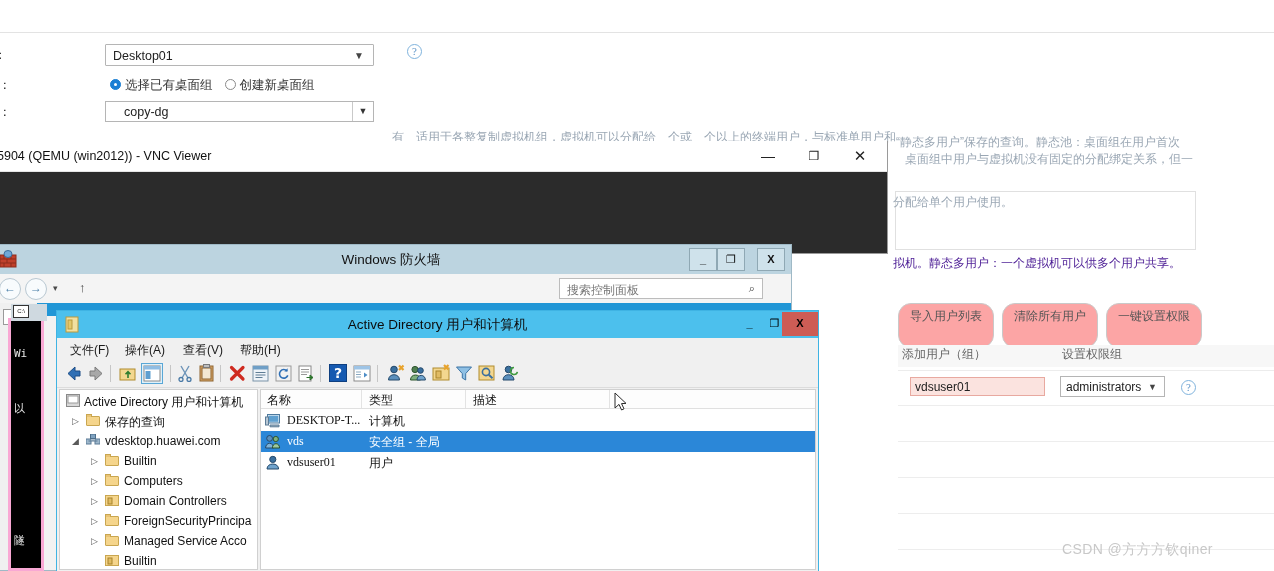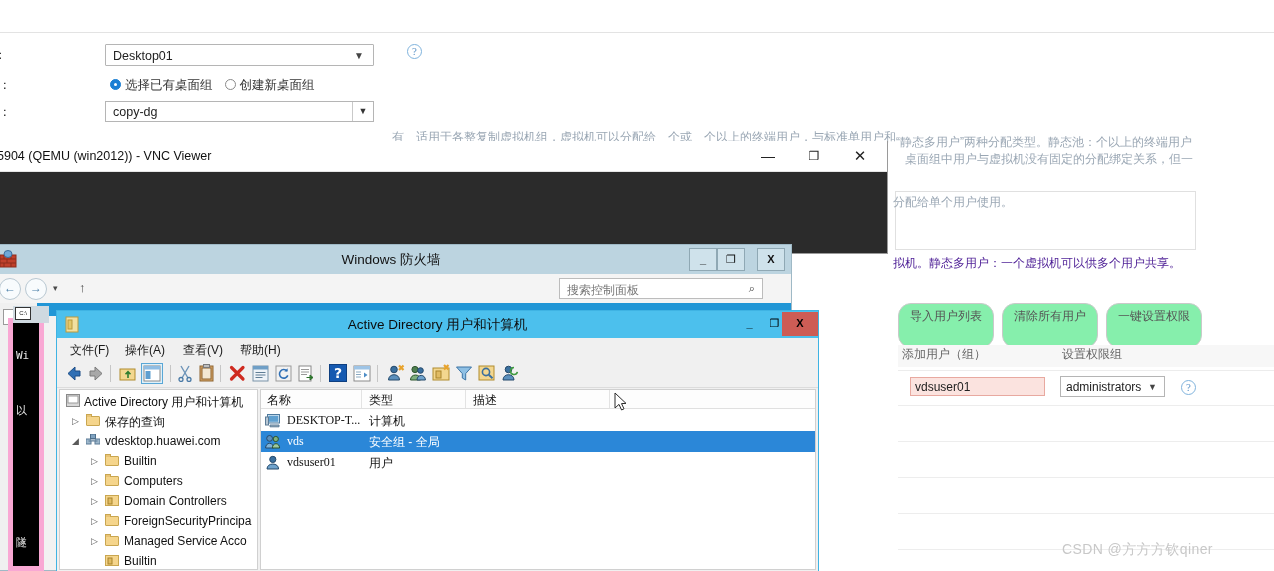--- a/index.html
+++ b/index.html
@@ -43,21 +43,21 @@
   }
   .radio-dot.on{border-color:#1b7fd4;background:#1b7fd4;}
   .radio-dot.on:after{
     content:"";position:absolute;left:3px;top:3px;width:3px;height:3px;
     border-radius:50%;background:#fff;
   }
   .radio-lbl{margin-right:12px;}
   #txt-dgname{
     left:105px;top:101px;width:269px;height:21px;
     border:1px solid #b5b5b5;background:#fff;
-    font-size:12.5px;color:#222;line-height:21px;padding-left:7px;
+    font-size:12.5px;color:#222;line-height:21px;padding-left:18px;
     box-sizing:border-box;
   }
   #txt-dgname .caret2{
     position:absolute;right:0;top:0;width:20px;height:19px;line-height:19px;
     text-align:center;font-size:9px;color:#333;border-left:1px solid #c9c9c9;
   }
   
   #wp-para-top{
     left:392px;top:129px;width:880px;height:14px;overflow:hidden;
     color:#9aa7b4;font-size:12px;white-space:nowrap;
@@ -66,21 +66,21 @@
   #wp-para-r2{left:905px;top:151px;width:370px;color:#9aa7b4;font-size:12px;white-space:nowrap;}
   #wp-box{
     left:895px;top:191px;width:299px;height:57px;border:1px solid #e0e0e0;background:#fff;
   }
   #wp-box-txt{left:893px;top:194px;color:#9aa7b4;font-size:12px;white-space:nowrap;}
   #wp-para-r3{left:893px;top:255px;color:#4c1d95;font-size:12px;white-space:nowrap;}
 
   
   #btnrow{left:898px;top:303px;}
   .pillbtn{
-    display:inline-block;border:1px solid #c9c9c9;border-radius:13px;background:#86efac;
+    display:inline-block;border:1px solid #c9c9c9;border-radius:13px;background:#fca5a5;
     color:#555;font-size:12px;padding:4px 11px 22px;margin-right:8px;
   }
   #colhdr{left:898px;top:345px;width:376px;height:22px;background:#f7f7f7;}
   #colhdr-1{left:902px;top:346px;color:#666;font-size:12px;}
   #colhdr-2{left:1062px;top:346px;color:#666;font-size:12px;}
   #hdr-rule{left:898px;top:370px;width:376px;height:1px;background:#ececec;}
   #inp-user{
     left:910px;top:377px;width:135px;height:19px;
     border:1px solid #e8a9a0;background:#fbe3df;
     font-size:12px;color:#222;line-height:19px;padding-left:4px;box-sizing:border-box;
@@ -136,21 +136,21 @@
   #fw-crumb-refresh{position:absolute;right:6px;top:2px;font-size:12px;color:#333;}
   #fw-searchbar{position:absolute;left:568px;top:4px;width:204px;height:21px;background:#fff;border:1px solid #bcbcbc;box-sizing:border-box;}
   #fw-search-ph{position:absolute;left:7px;top:3px;font-size:12px;color:#777;}
   #fw-search-icon{position:absolute;right:7px;top:3px;font-size:11px;color:#444;}
   #fw-body{position:absolute;left:0;top:58px;width:800px;height:267px;background:#f2f2f2;}
   #fw-sidebar{position:absolute;left:0;top:0;width:46px;height:267px;background:#f0f0f0;border-right:1px solid #dcdcdc;}
   #fw-sidebar-icon{position:absolute;left:12px;top:6px;width:16px;height:14px;border:1px solid #9a9a9a;background:#fff;}
   #fw-sel-strip{position:absolute;left:46px;top:0;width:754px;height:13px;background:#2196d6;}
 
   
-  #cmd{left:8px;top:318px;width:36px;height:253px;background:#000;border:5px solid #f9a8d4;box-sizing:border-box;}
+  #cmd{left:8px;top:318px;width:36px;height:253px;background:#000;border:3px solid #f9a8d4;box-sizing:border-box;}
   #cmd-title{position:absolute;left:0;top:-17px;width:36px;height:17px;background:#cfd9e0;}
   #cmd-ico{position:absolute;left:2px;top:1px;width:14px;height:11px;background:#fff;border:1px solid #333;font-size:6px;color:#111;line-height:10px;text-align:center;}
   .cmdtxt{position:absolute;left:3px;color:#e8e8e8;font-family:"DejaVu Sans Mono","Liberation Mono",monospace;font-size:11px;}
   #cmd-l1{top:26px;}#cmd-l2{top:80px;}#cmd-l3{top:212px;}
 
   
   #ad{left:56px;top:310px;width:763px;height:293px;
       background:#f0f0f0;border:1px solid #3fb3e3;box-sizing:border-box;}
   #ad-title{position:absolute;left:0;top:0;width:761px;height:27px;background:#4cc0ed;}
   #ad-title-txt{position:absolute;left:0;top:5px;width:761px;text-align:center;font-size:13.5px;color:#0d0d0d;}
@@ -206,21 +206,21 @@
   <div class="abs" id="radios">
     <span class="radio-dot on"></span><span class="radio-lbl">选择已有桌面组</span><span class="radio-dot"></span><span class="radio-lbl">创建新桌面组</span>
   </div>
 
   <div class="abs" id="txt-dgname">
     <span>copy-dg</span>
     <span class="caret2">▼</span>
   </div>
 
   <div class="abs" id="wp-para-top">有　适用于各整复制虚拟机组，虚拟机可以分配给　个或　个以上的终端用户，与标准单用户和</div>
-  <div class="abs" id="wp-para-r1">“静态多用户”两种分配类型。静态池：个以上的终端用户</div>
+  <div class="abs" id="wp-para-r1">“静态多用户”保存的查询。静态池：桌面组在用户首次</div>
   <div class="abs" id="wp-para-r2">桌面组中用户与虚拟机没有固定的分配绑定关系，但一</div>
   <div class="abs" id="wp-box"></div>
   <div class="abs" id="wp-box-txt">分配给单个用户使用。</div>
   <div class="abs" id="wp-para-r3">拟机。静态多用户：一个虚拟机可以供多个用户共享。</div>
 
   <div class="abs" id="btnrow">
     <span class="pillbtn">导入用户列表</span><span class="pillbtn">清除所有用户</span><span class="pillbtn">一键设置权限</span>
   </div>
 
   <div class="abs" id="colhdr"></div>

